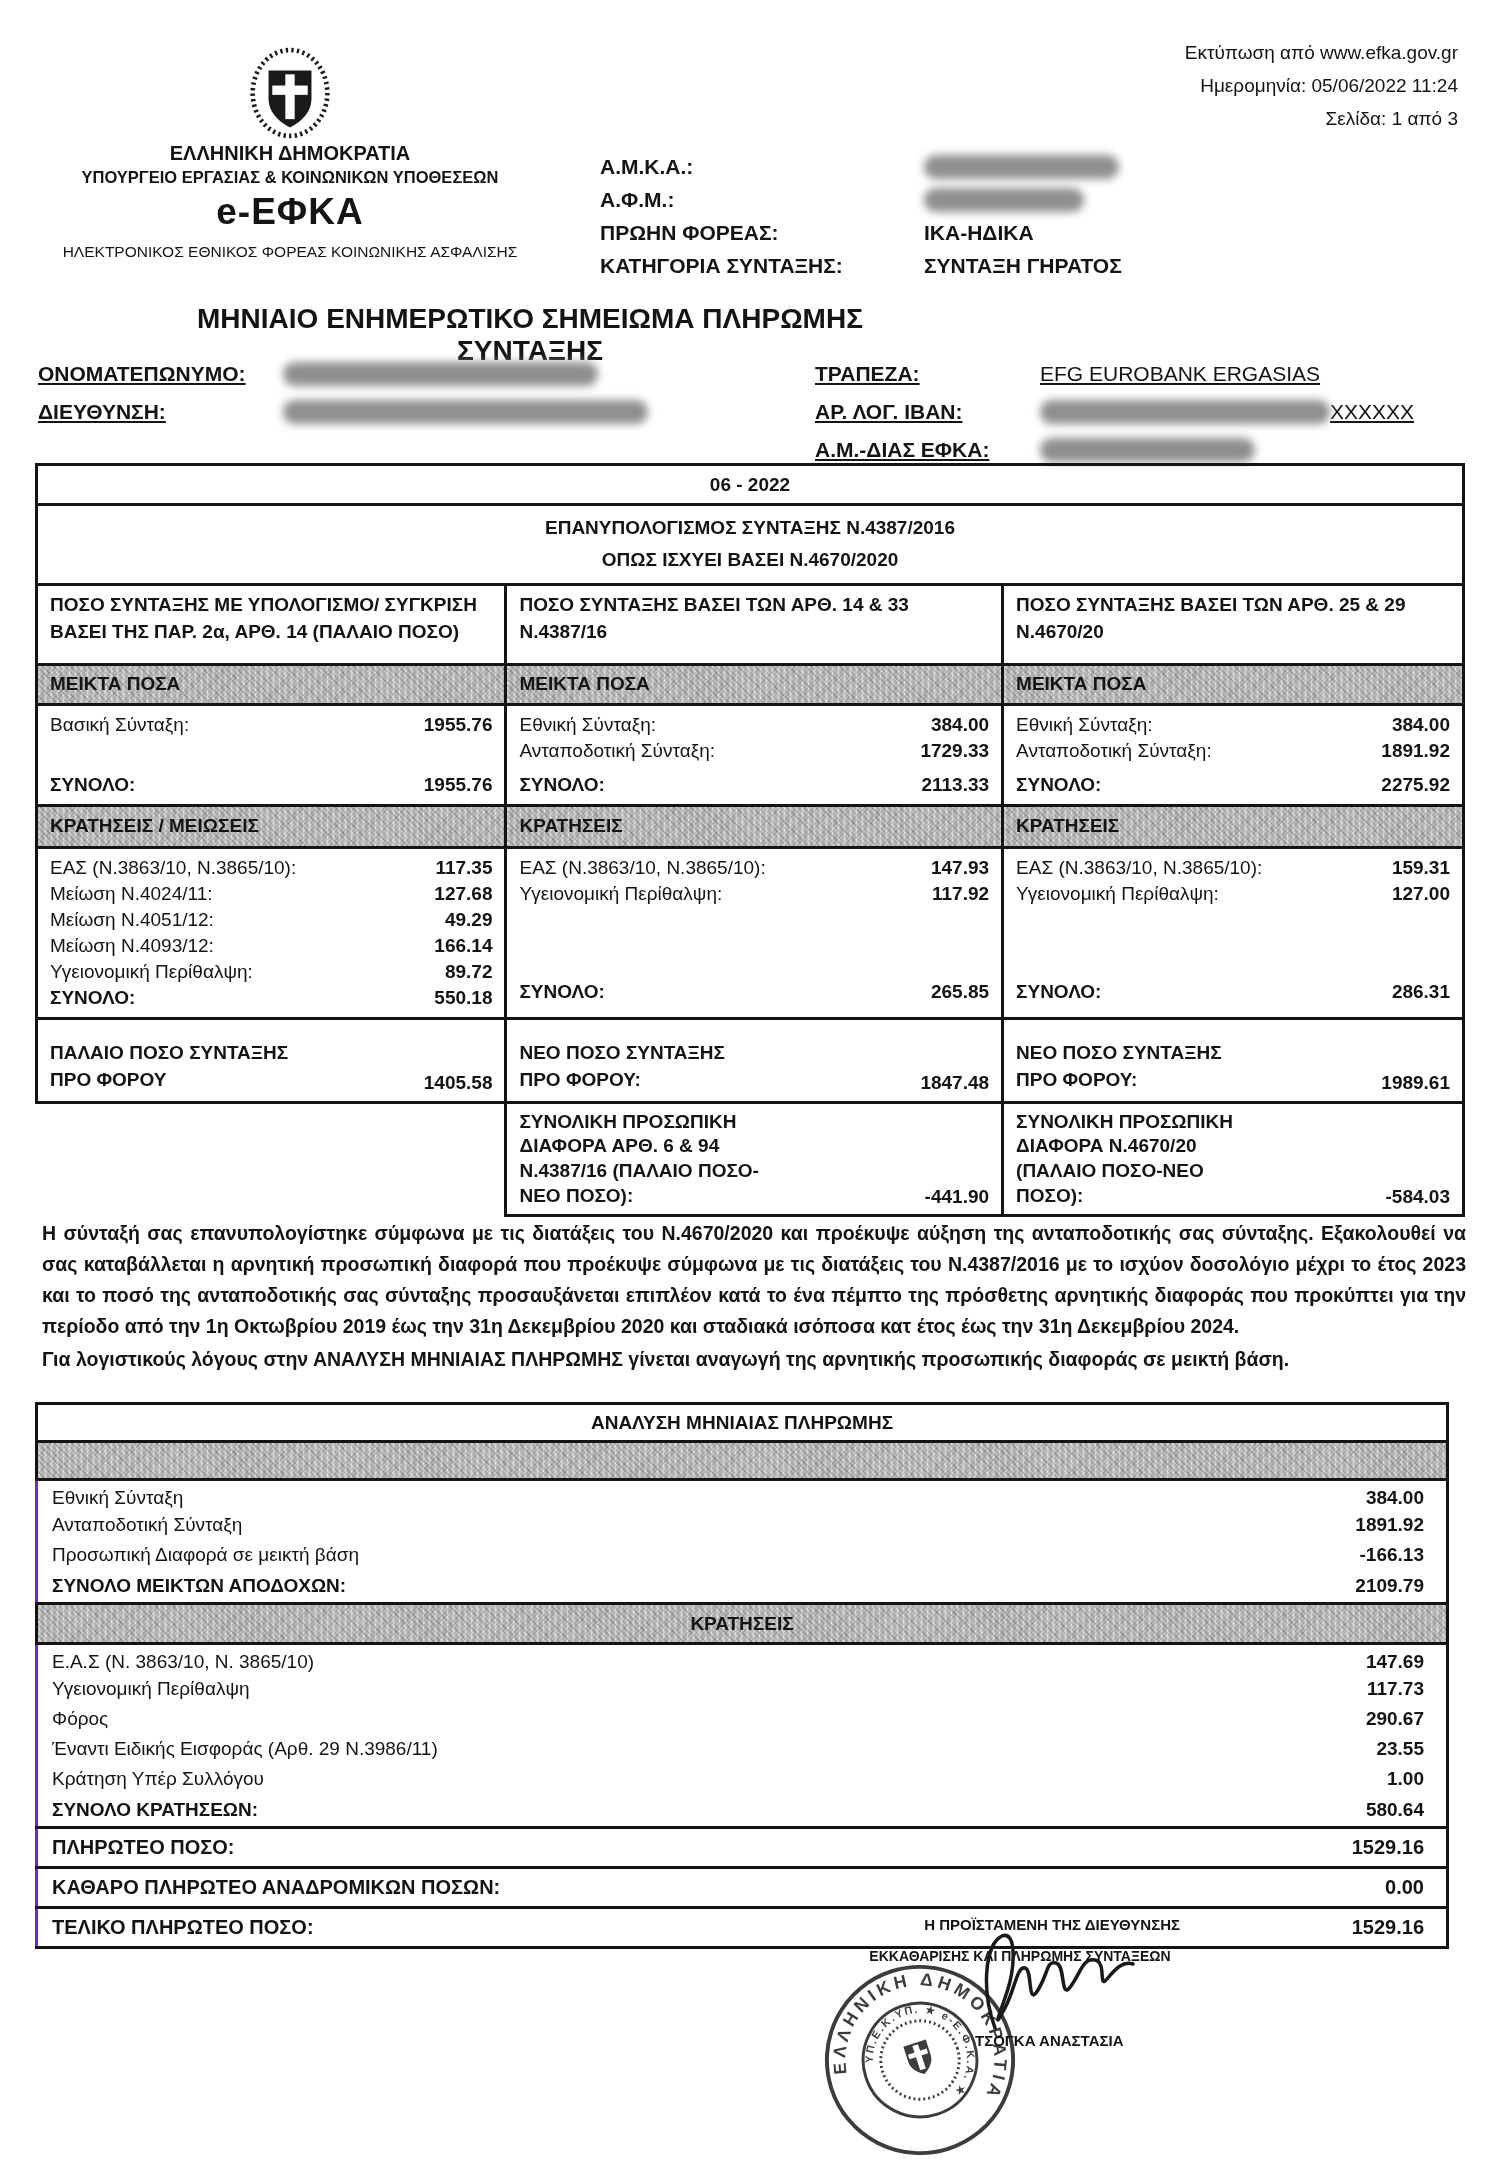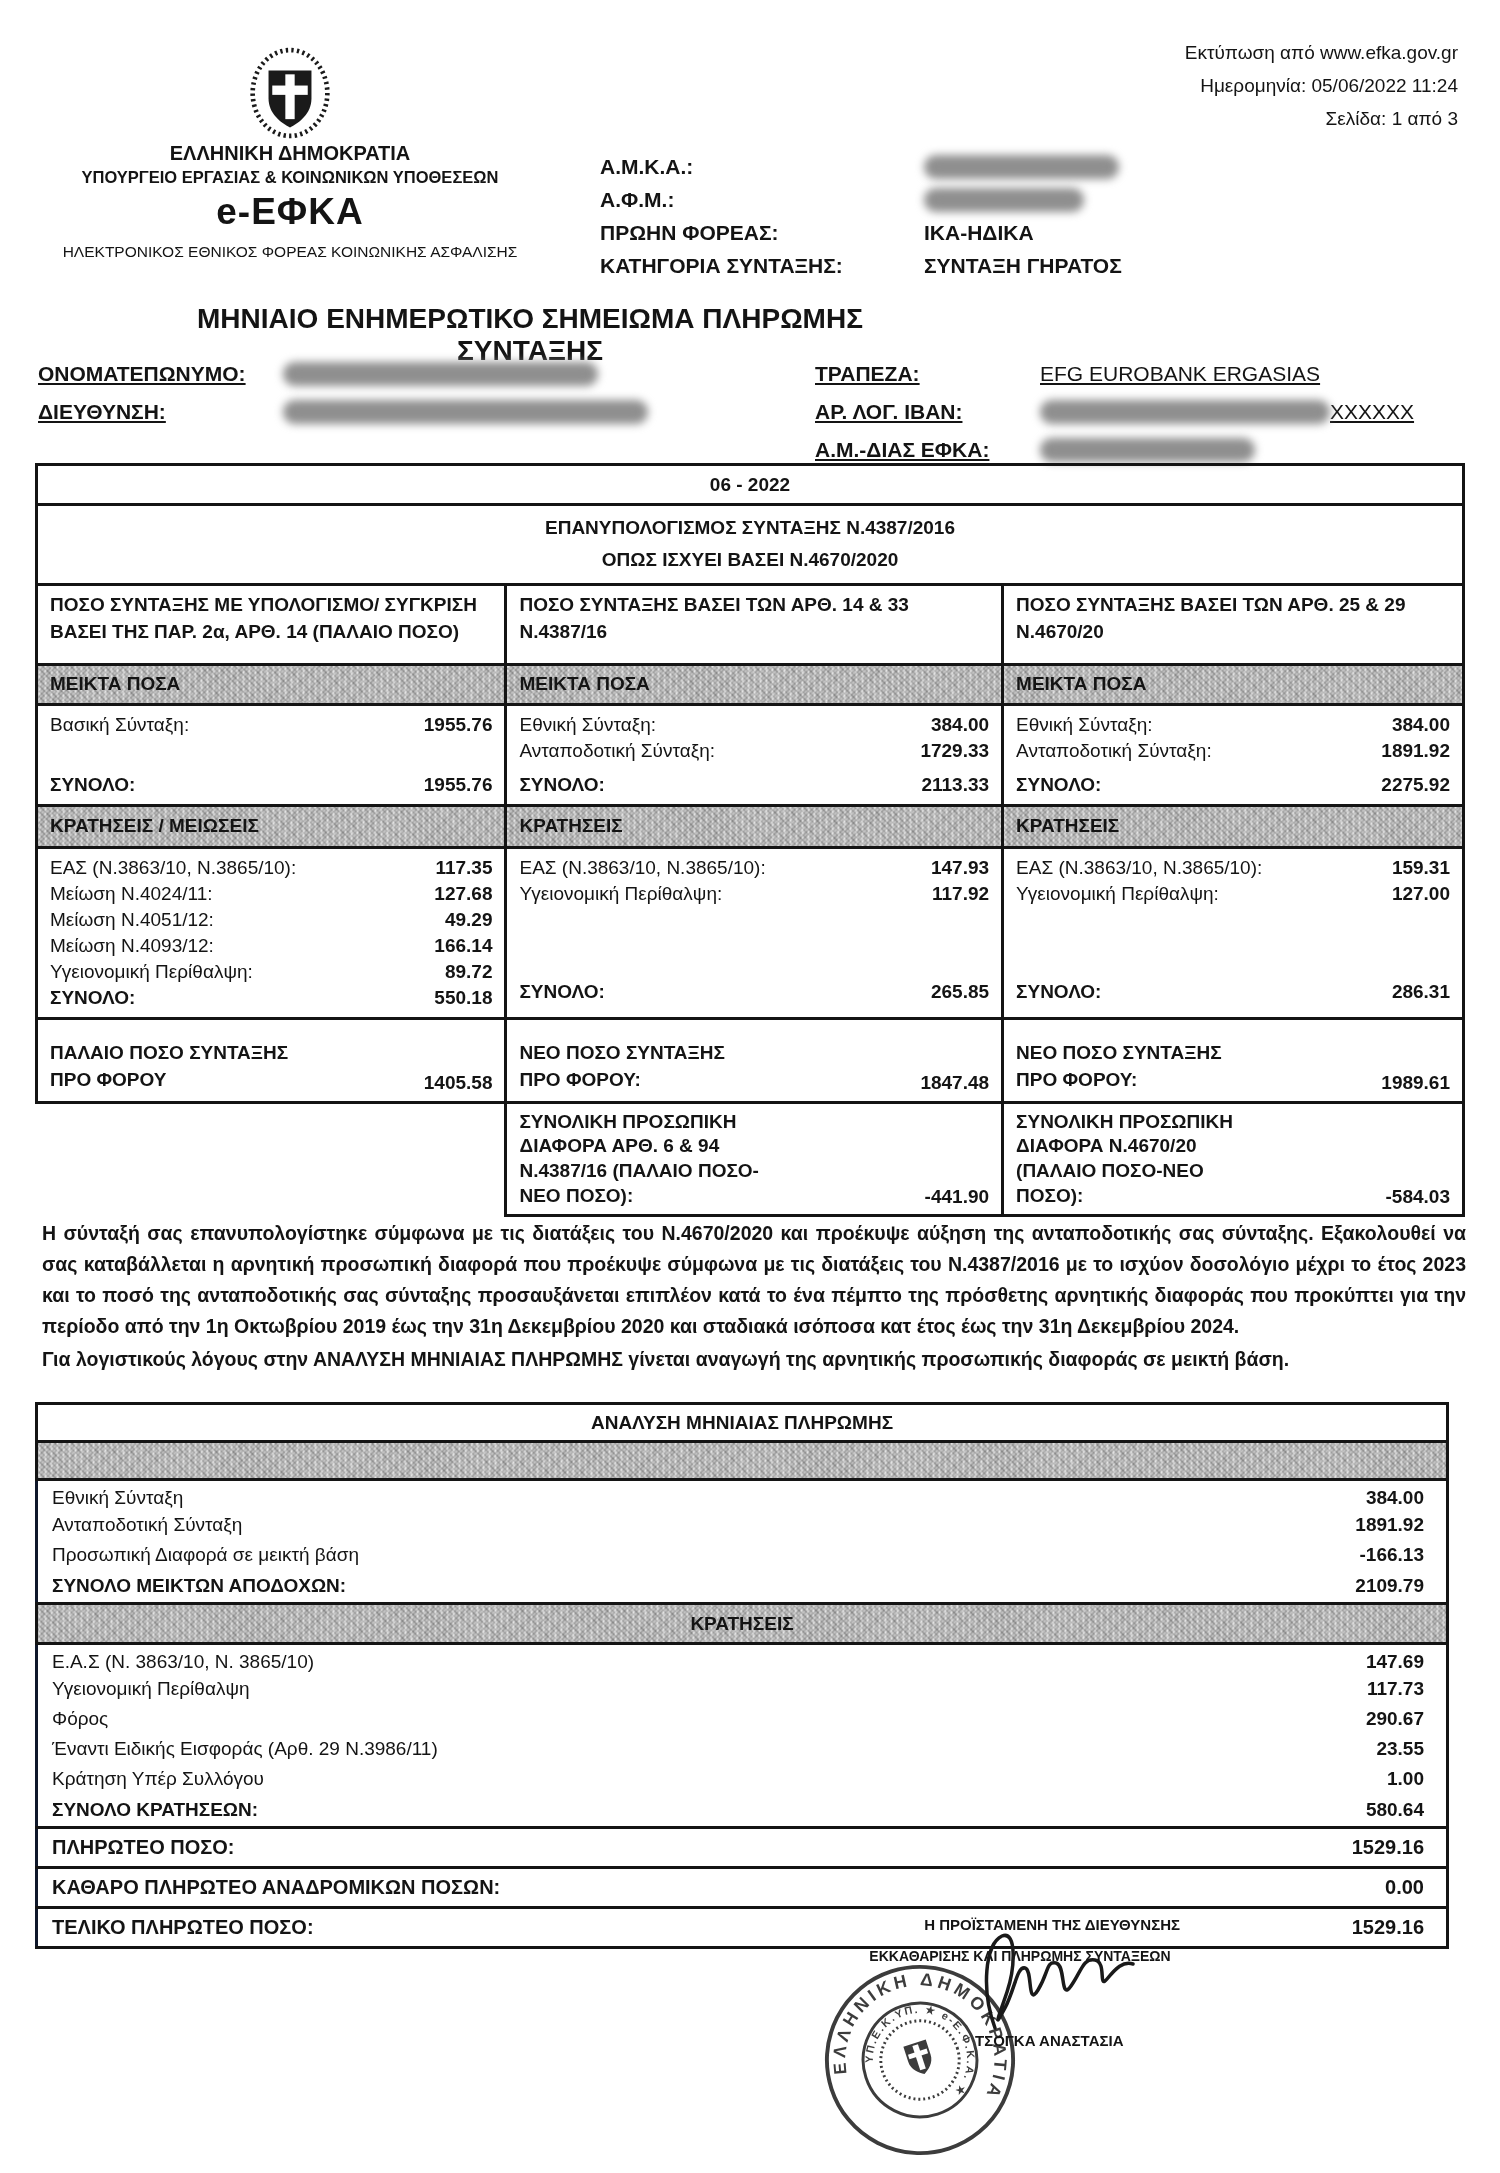--- a/index.html
+++ b/index.html
@@ -65,21 +65,21 @@
   .rescell, .diffcell { display:flex; justify-content:space-between; align-items:flex-end; }
   .rescell { min-height:68px; }
   .res-label, .diff-label { font-weight:700; line-height:1.45; }
   .res-val, .diff-val { font-weight:700; }
   .diff-label { line-height:1.3; }
   td.nob { border:none !important; background:transparent; }
 
   .ana-table { left:35px; top:1402px; width:1414px; }
   .ana-table td { padding:0 14px; font-size:19px; vertical-align:middle; }
   .ana-table .b-all { border:3px solid #141414; }
-  .ana-table .bl { border-left:3px solid #0f172a; }
+  .ana-table .bl { border-left:3px solid #6d28d9; }
   .ana-table .br { border-right:3px solid #141414; }
   .ana-table .bt { border-top:3px solid #141414; }
   .ana-table .bb { border-bottom:3px solid #141414; }
   .ana-title { text-align:center; font-weight:700; font-size:21px; }
   .ana-val { text-align:right; padding-right:22px !important; font-weight:700; }
   .ana-total td { font-weight:700; }
   .big td { font-weight:700; font-size:20px; }
 
   
   .notes { left:42px; top:1218px; width:1424px; font-size:19.5px; font-weight:700; line-height:31px; }

